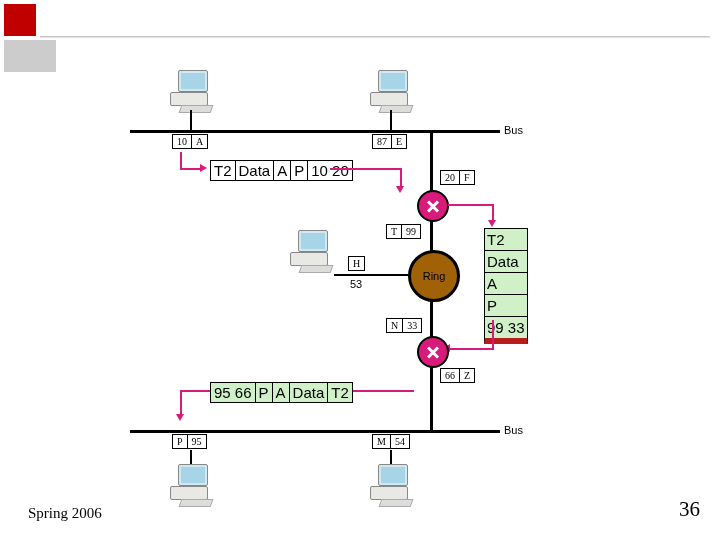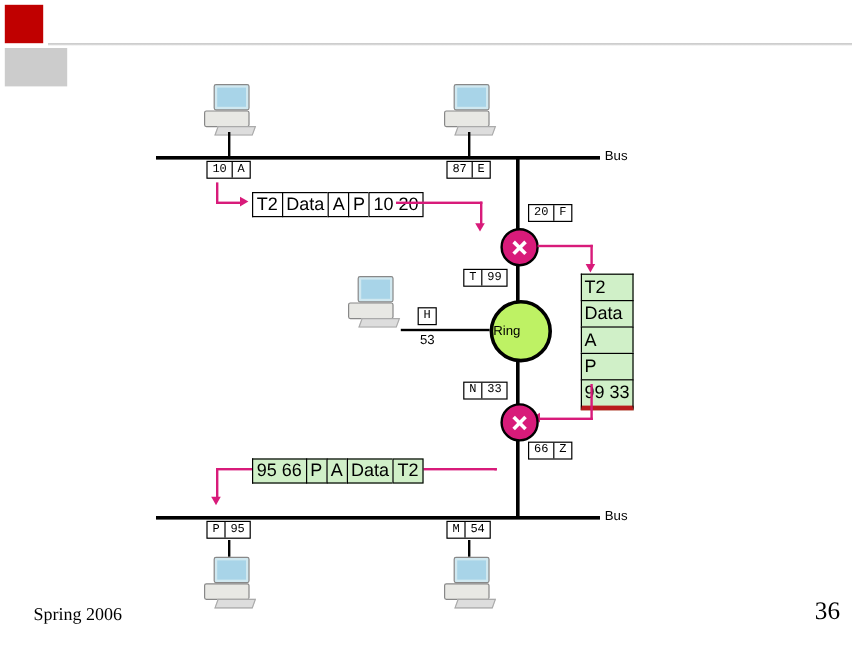--- a/index.html
+++ b/index.html
@@ -12,48 +12,48 @@
   .rule{position:absolute;left:40px;top:36px;right:10px;height:2px;background:linear-gradient(to bottom,#bbb,#eee)}
   .footer-left{position:absolute;left:28px;bottom:18px;font-size:15px;font-family:Georgia,serif}
   .footer-center{position:absolute;left:0;right:0;bottom:18px;text-align:center;font-size:15px;font-family:Georgia,serif}
   .footer-right{position:absolute;right:20px;bottom:18px;font-size:21px;font-family:Georgia,serif}
 
   
   .diagram{position:absolute;left:130px;top:60px;width:460px;height:420px}
   .bus{position:absolute;height:3px;background:#000}
   .vbus{position:absolute;width:3px;background:#000}
   .lbl{position:absolute;font-size:11px;font-family:Arial,Helvetica,sans-serif;white-space:nowrap}
-  .node-box{position:absolute;border:1px solid #000;font-size:10px;font-family:Liberation Mono, monospace;display:flex}
+  .node-box{position:absolute;border:1px solid #000;font-size:10px;font-family:Liberation Serif, serif;display:flex}
   .node-box span{padding:1px 4px;border-right:1px solid #000}
   .node-box span:last-child{border-right:none}
 
   
   .pc{position:absolute;width:44px;height:40px}
   .pc .mon{position:absolute;left:8px;top:0;width:28px;height:20px;border:1px solid #888;background:#d0e8f0;border-radius:2px}
   .pc .mon:after{content:"";position:absolute;left:2px;top:2px;right:2px;bottom:2px;background:#a8d4e8}
   .pc .base{position:absolute;left:0;top:22px;width:36px;height:12px;border:1px solid #888;background:#e8e8e4;border-radius:2px}
   .pc .kb{position:absolute;left:10px;top:35px;width:30px;height:6px;background:#ddd;border:1px solid #aaa;transform:skewX(-20deg)}
   .drop{position:absolute;width:2px;background:#000}
 
   
   .router{position:absolute;width:28px;height:28px;border-radius:50%;background:#d81b7a;border:2px solid #000;display:flex;align-items:center;justify-content:center}
   .router:before,.router:after{content:"";position:absolute;width:14px;height:3px;background:#fff}
   .router:before{transform:rotate(45deg)}
   .router:after{transform:rotate(-45deg)}
 
-  .ring{position:absolute;width:46px;height:46px;border-radius:50%;background:#bef264;border:3px solid #000;display:flex;align-items:center;justify-content:flex-start;font-size:11px;font-family:Arial}
+  .ring{position:absolute;width:46px;height:46px;border-radius:50%;background:#a16207;border:3px solid #000;display:flex;align-items:center;justify-content:center;font-size:11px;font-family:Arial}
 
   
   .packet{position:absolute;display:flex;font-size:15px;font-family:Arial}
   .packet span{border:1px solid #000;padding:1px 3px;border-right:none;background:#fff}
   .packet span:last-child{border-right:1px solid #000}
   .packet.green span{background:#d0f0c8}
   .packet.vert{flex-direction:column}
   .packet.vert span{border:1px solid #000;border-bottom:none;padding:2px 2px}
-  .packet.vert span:last-child{border-bottom:4px solid #b91c1c}
+  .packet.vert span:last-child{border-bottom:6px solid #b91c1c}
 
   
   .arrow{position:absolute;border:1px solid #d81b7a}
   .ah{position:absolute;width:0;height:0}
   .ah.right{border-top:4px solid transparent;border-bottom:4px solid transparent;border-left:7px solid #d81b7a}
   .ah.left{border-top:4px solid transparent;border-bottom:4px solid transparent;border-right:7px solid #d81b7a}
   .ah.down{border-left:4px solid transparent;border-right:4px solid transparent;border-top:7px solid #d81b7a}
 </style>
 </head>
 <body>

